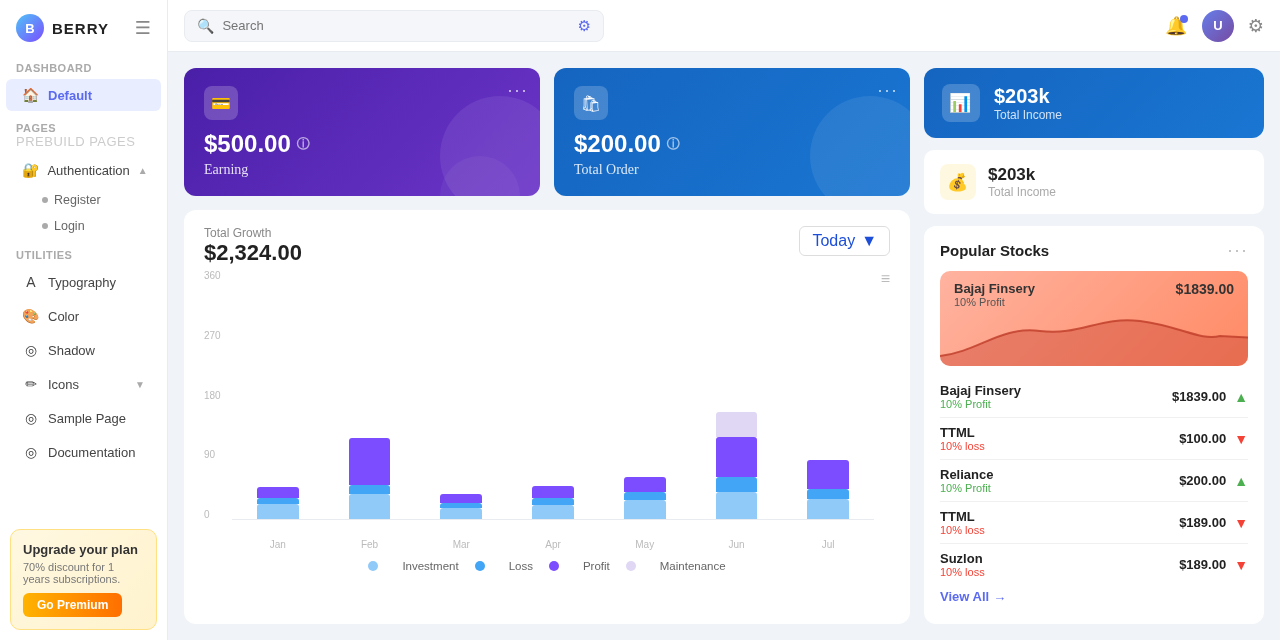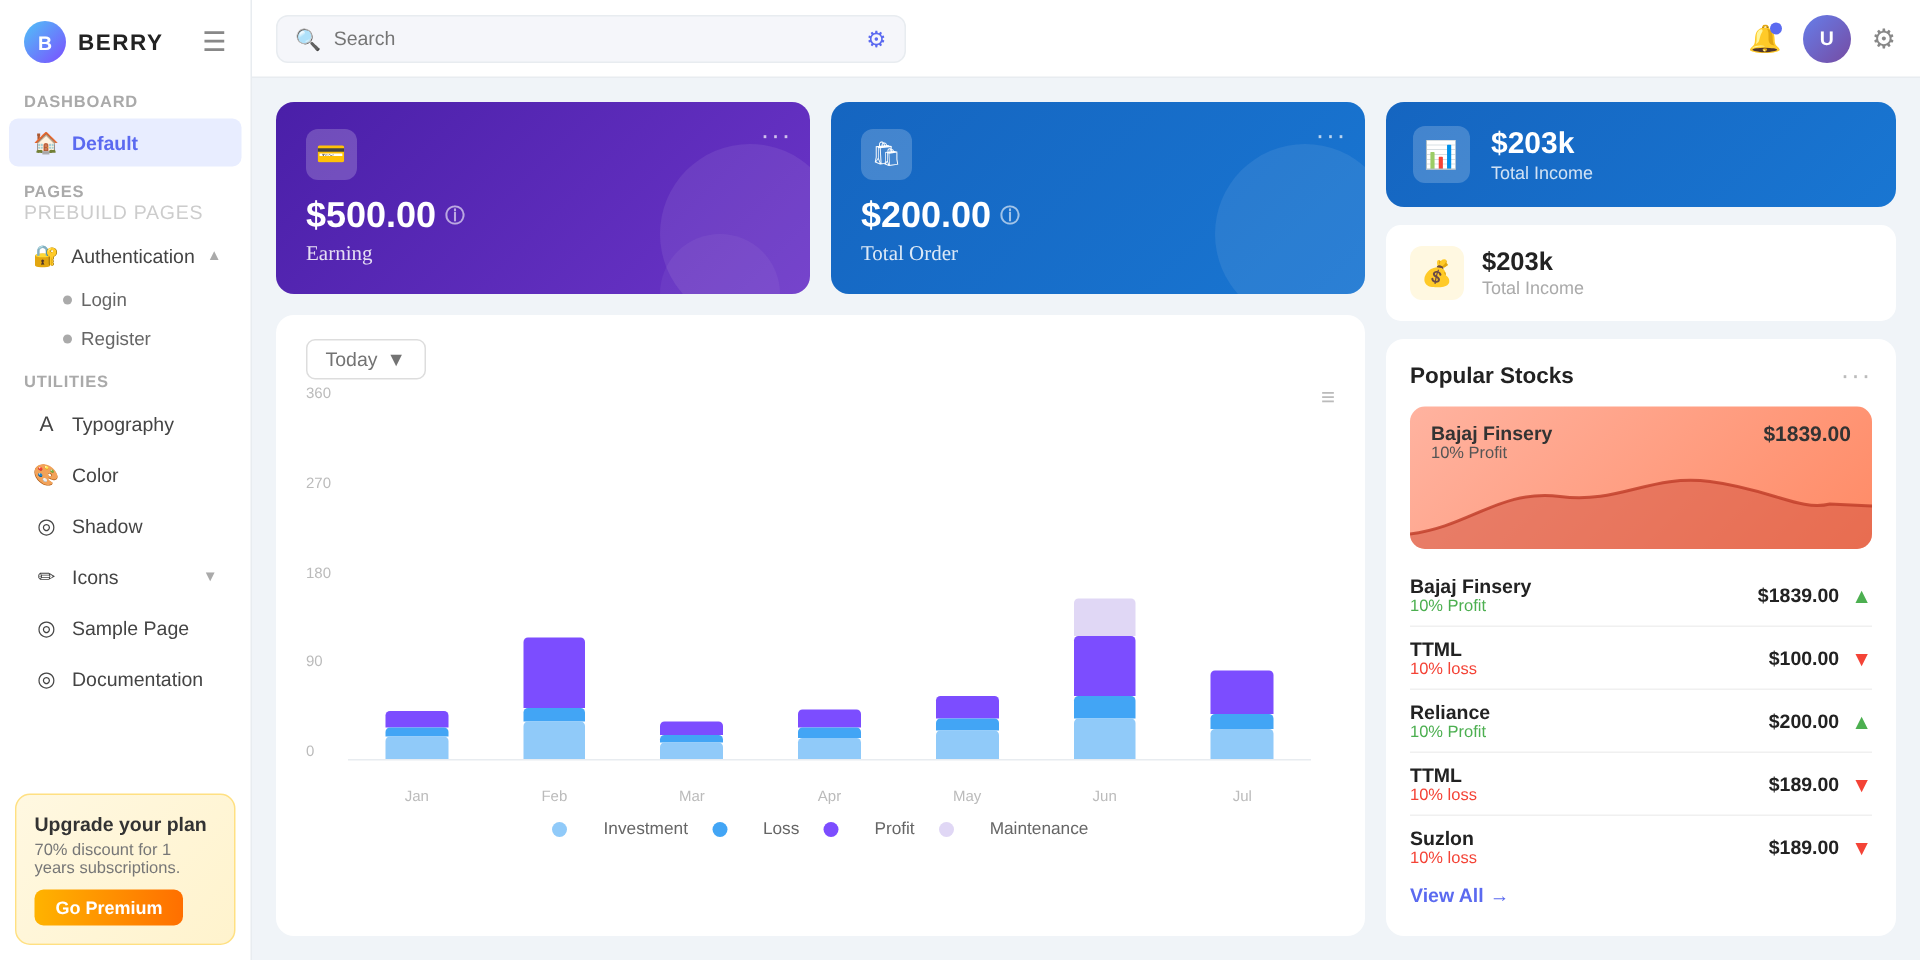--- a/index.html
+++ b/index.html
@@ -238,21 +238,21 @@
     .chart-header {
       display: flex; align-items: flex-start; justify-content: space-between;
       margin-bottom: 4px;
     }
     .chart-title { font-size: 12px; color: #888; font-weight: 500; }
     .chart-amount { font-size: 22px; font-weight: 700; color: #222; }
     .today-btn {
       display: flex; align-items: flex-end; gap: 6px;
       background: #fff; border: 1px solid #ddd;
       border-radius: 6px; padding: 5px 12px;
-      font-size: 13px; cursor: pointer; color: #737373;
+      font-size: 16px; cursor: pointer; color: #1d4ed8;
     }
     .chart-area {
       position: relative;
       height: 280px;
     }
     .chart-y-labels {
       position: absolute; left: 0; top: 0; bottom: 30px;
       display: flex; flex-direction: column; justify-content: space-between;
       font-size: 10px; color: #bbb;
     }
@@ -409,25 +409,25 @@
     <span>Pages</span><br>
     <span style="font-size:13px;color:#ccc;font-weight:400">Prebuild Pages</span>
   </div>
   <div class="sidebar-item">
     <span class="si-icon">🔐</span>
     <span>Authentication</span>
     <span class="sidebar-expand-btn">▲</span>
   </div>
   <div class="sidebar-sub-item">
     <span class="sub-dot"></span>
-    <span>Login</span>
+    <span>Register</span>
   </div>
   <div class="sidebar-sub-item">
     <span class="sub-dot"></span>
-    <span>Register</span>
+    <span>Login</span>
   </div>
 
   <div class="sidebar-section-label">Utilities</div>
   <div class="sidebar-item">
     <span class="si-icon">A</span>
     <span>Typography</span>
   </div>
   <div class="sidebar-item">
     <span class="si-icon">🎨</span>
     <span>Color</span>
@@ -499,20 +499,24 @@
           <div class="card-amount">
             <span>$200.00</span>
             <span class="card-info-icon">ⓘ</span>
           </div>
           <div class="card-label">Total Order</div>
         </div>
       </div>
 
       <div class="chart-card">
         <div class="chart-header">
+          <div>
+            <div class="chart-title">Total Growth</div>
+            <div class="chart-amount">$2,324.00</div>
+          </div>
           <button class="today-btn">
             <span>Today</span> ▼
           </button>
         </div>
         <div class="chart-area">
           <button class="chart-options-btn">≡</button>
           <div class="chart-y-labels">
             <span>360</span>
             <span>270</span>
             <span>180</span>

